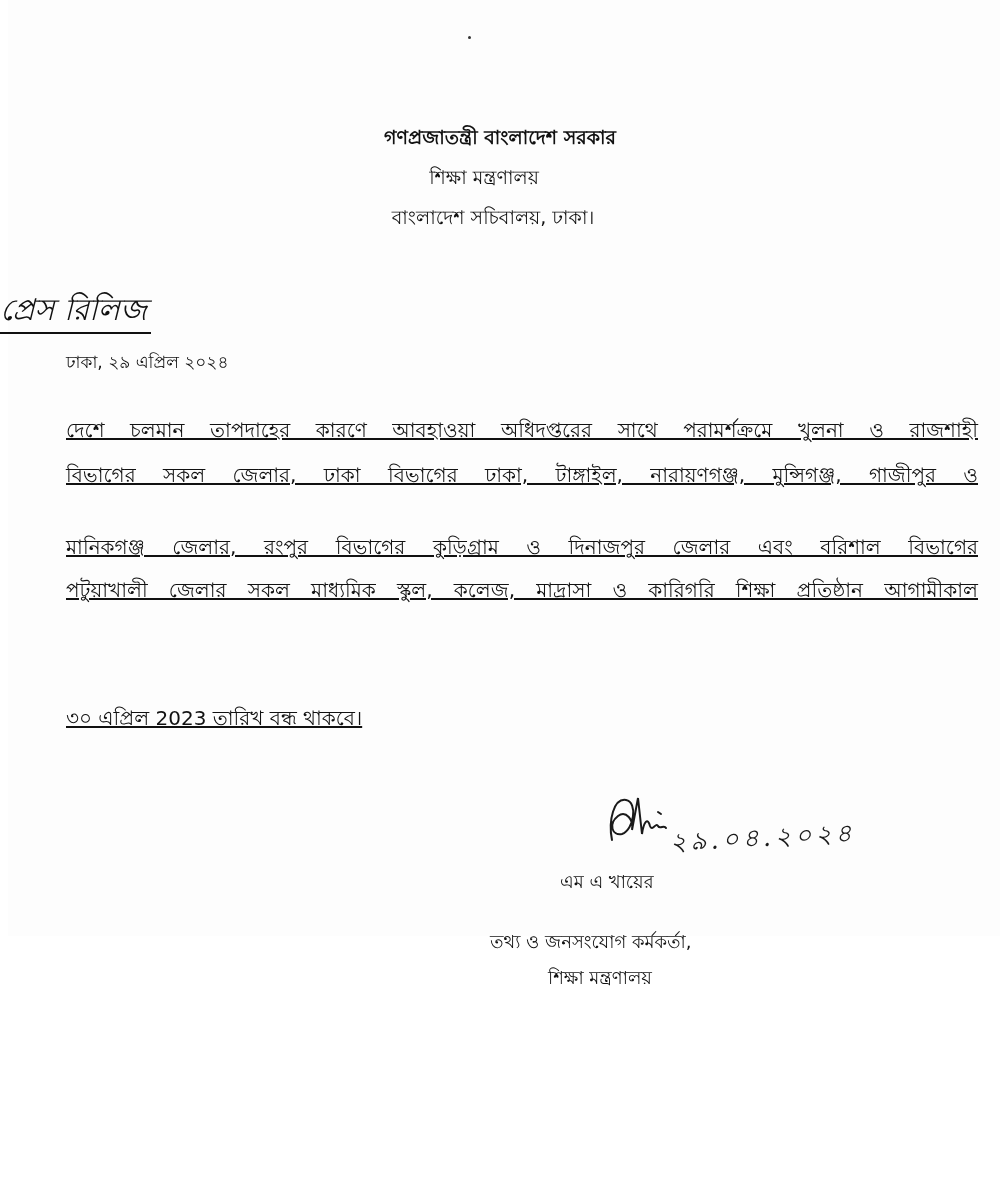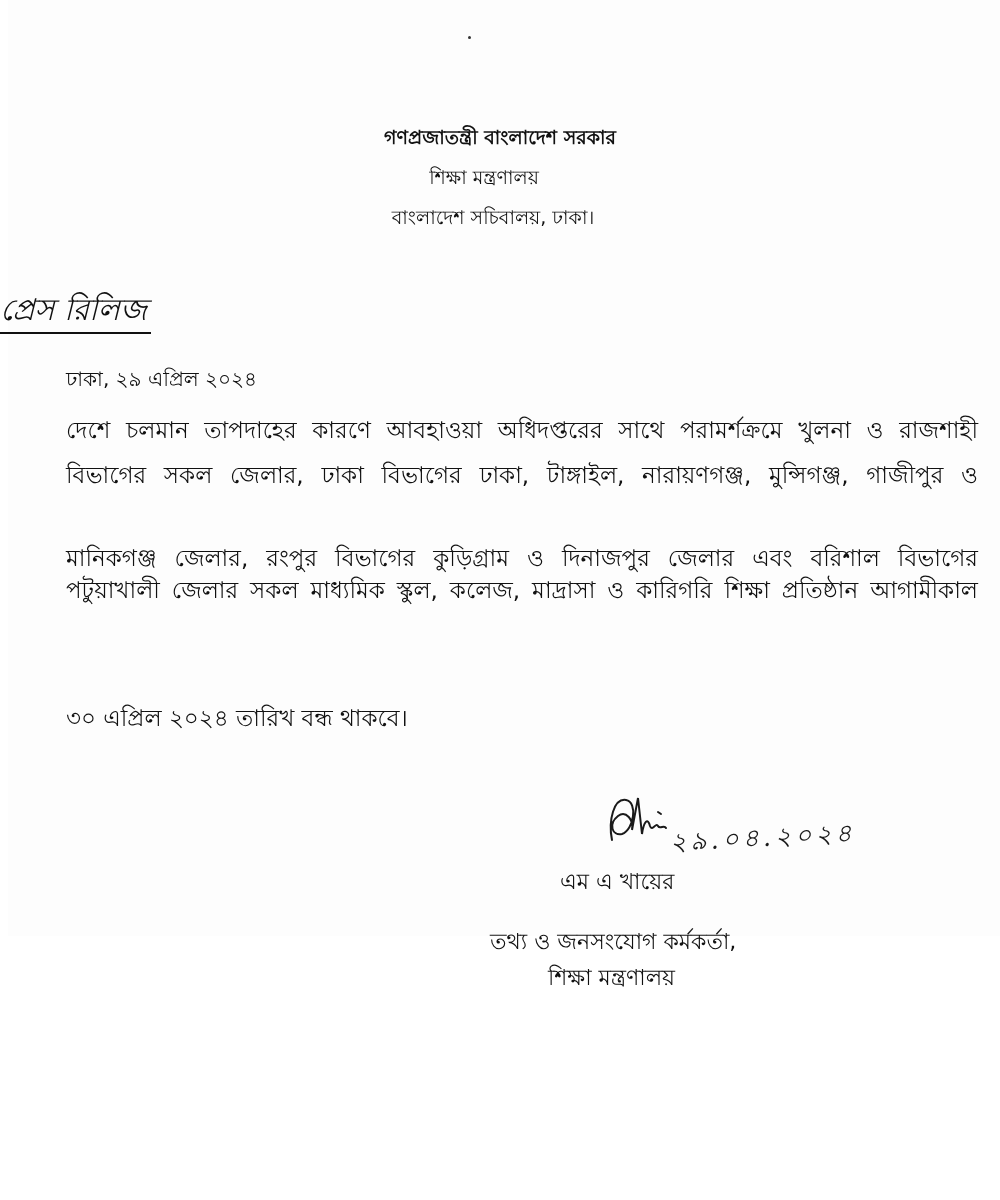--- a/index.html
+++ b/index.html
@@ -57,39 +57,40 @@
       display: inline-block;
       font-size: 30px;
       line-height: 40px;
       border-bottom: 2px solid #111;
       padding: 0 4px 2px 4px;
       margin-left: -12px;
     }
 
     .date {
       position: absolute;
-      left: 58px; top: 365px;
-      font-size: 20px;
+      left: 58px; top: 348px;
+      font-size: 17px;
       line-height: 28px;
     }
 
     .body-text {
       position: absolute;
       left: 58px; top: 415px;
       width: 912px;
     }
     .body-text .bl {
       position: absolute;
       left: 0;
       width: 912px;
-      font-size: 23px;
+      font-size: 20px;
       line-height: 30px;
       white-space: nowrap;
       text-align: justify;
       text-align-last: justify;
+      text-decoration: underline;
     }
     .body-text .bl.last {
       text-align-last: left;
     }
 
     .signature {
       position: absolute;
       left: 596px; top: 790px;
       width: 270px;
       height: 70px;
@@ -109,21 +110,21 @@
       transform: rotate(-3deg);
     }
 
     .signer {
       position: absolute;
       left: 0; top: 868px;
       width: 1000px;
     }
     .signer .sl {
       position: absolute;
-      font-size: 22px;
+      font-size: 18px;
       line-height: 28px;
       white-space: nowrap;
     }
     .signer .s1 { left: 552px; top: 0; }
     .signer .s2 { left: 482px; top: 60px; }
     .signer .s3 { left: 540px; top: 96px; }
   </style>
 </head>
 <body>
 
@@ -139,23 +140,23 @@
 
   <div class="title">
     <span>প্রেস রিলিজ</span>
   </div>
 
   <div class="date">ঢাকা, ২৯ এপ্রিল ২০২৪</div>
 
   <div class="body-text">
     <div class="bl" style="top:0px;">দেশে চলমান তাপদাহের কারণে আবহাওয়া অধিদপ্তরের সাথে পরামর্শক্রমে খুলনা ও রাজশাহী</div>
     <div class="bl" style="top:45px;">বিভাগের সকল জেলার, ঢাকা বিভাগের ঢাকা, টাঙ্গাইল, নারায়ণগঞ্জ, মুন্সিগঞ্জ, গাজীপুর ও</div>
-    <div class="bl" style="top:128px;">মানিকগঞ্জ জেলার, রংপুর বিভাগের কুড়িগ্রাম ও দিনাজপুর জেলার এবং বরিশাল বিভাগের</div>
+    <div class="bl" style="top:117px;">মানিকগঞ্জ জেলার, রংপুর বিভাগের কুড়িগ্রাম ও দিনাজপুর জেলার এবং বরিশাল বিভাগের</div>
     <div class="bl" style="top:160px;">পটুয়াখালী জেলার সকল মাধ্যমিক স্কুল, কলেজ, মাদ্রাসা ও কারিগরি শিক্ষা প্রতিষ্ঠান আগামীকাল</div>
-    <div class="bl last" style="top:288px; width:auto;">৩০ এপ্রিল ২০২৪  তারিখ বন্ধ থাকবে।</div>
+    <div class="bl last" style="top:288px; width:auto;">৩০ এপ্রিল 2023  তারিখ বন্ধ থাকবে।</div>
   </div>
 
   <div class="signature">
     <svg width="80" height="60" viewBox="0 0 80 60">
       <path d="M8 50 C 4 30, 10 8, 22 10 C 34 12, 30 40, 18 44 C 8 46, 4 34, 14 26 C 22 20, 30 30, 28 40 L 34 8 L 38 44 C 40 30, 44 28, 46 36 C 48 42, 52 32, 54 36 C 56 40, 60 34, 62 38" fill="none" stroke="#1a1a1a" stroke-width="2" stroke-linecap="round"></path>
       <path d="M54 22 L 57 24" stroke="#1a1a1a" stroke-width="2" stroke-linecap="round"></path>
     </svg>
     <div class="sig-date">২৯.০৪.২০২৪</div>
   </div>
 

